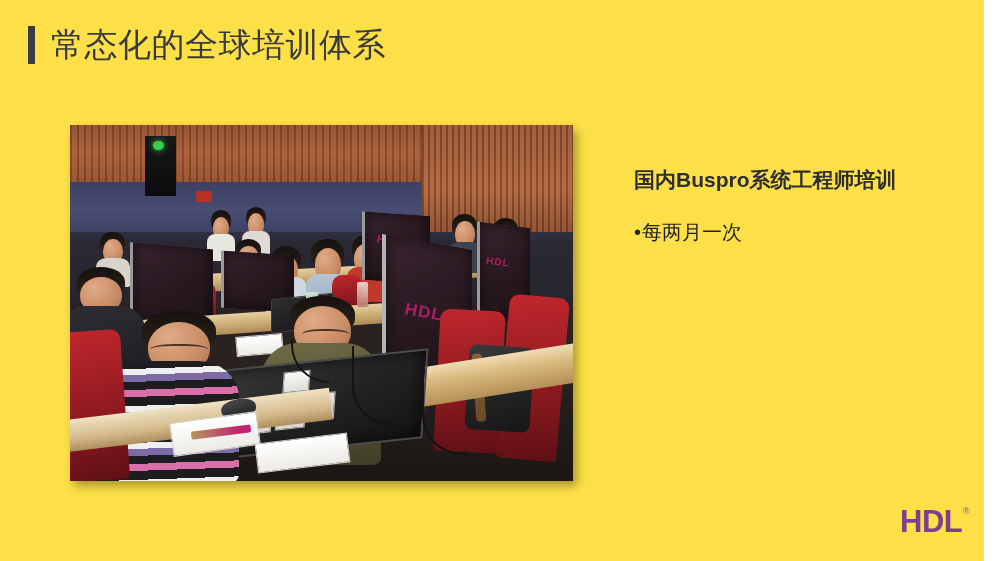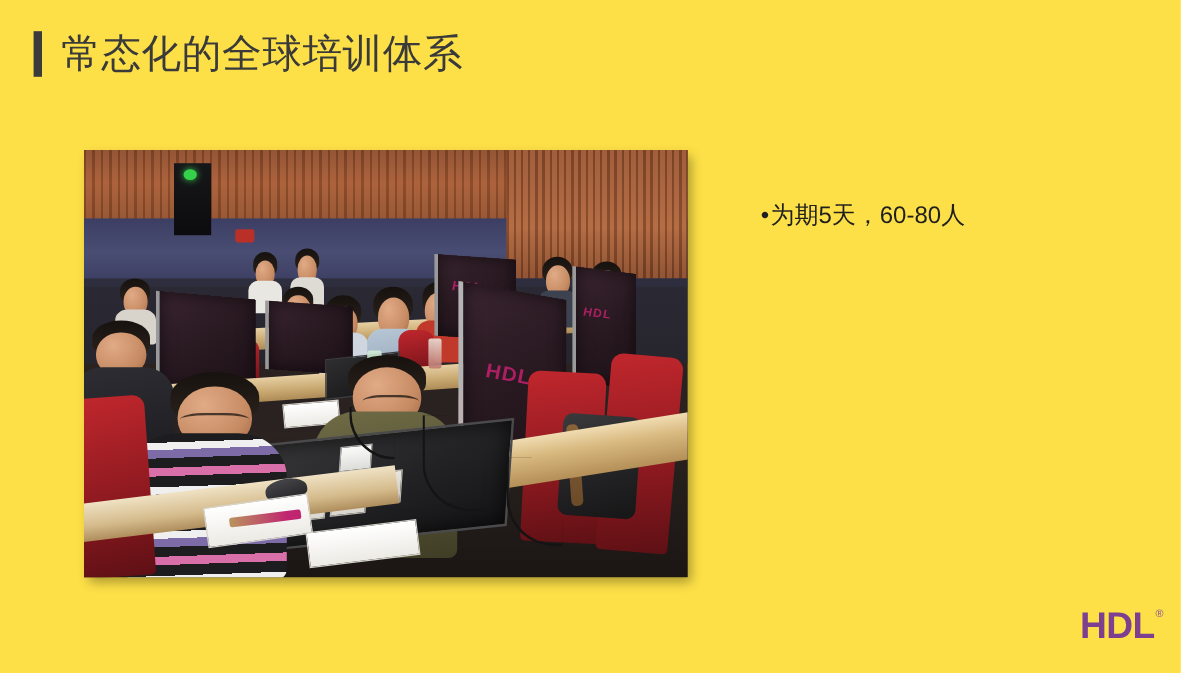--- a/index.html
+++ b/index.html
@@ -541,25 +541,26 @@
 
       <div class="mouse"></div>
       <div class="paper pp1"></div>
       <div class="pen"></div>
       <div class="paper pp2"></div>
 
     </div>
   </div>
 
   <div class="text-col">
-
+    <h2 class="text-heading">国内Buspro系统工程师培训</h2>
 
     <div class="bullet-item">
-      <span class="bullet-dot">•</span><span>为期5天，60-80人</span>
+      <span class="bullet-dot">•</span><span>每两月一次</span>
     </div>
+
 
   </div>
 
   <div class="logo">
     <div class="logo-word">HDL</div>
     <div class="logo-reg">®</div>
   </div>
 
 </div>
 

